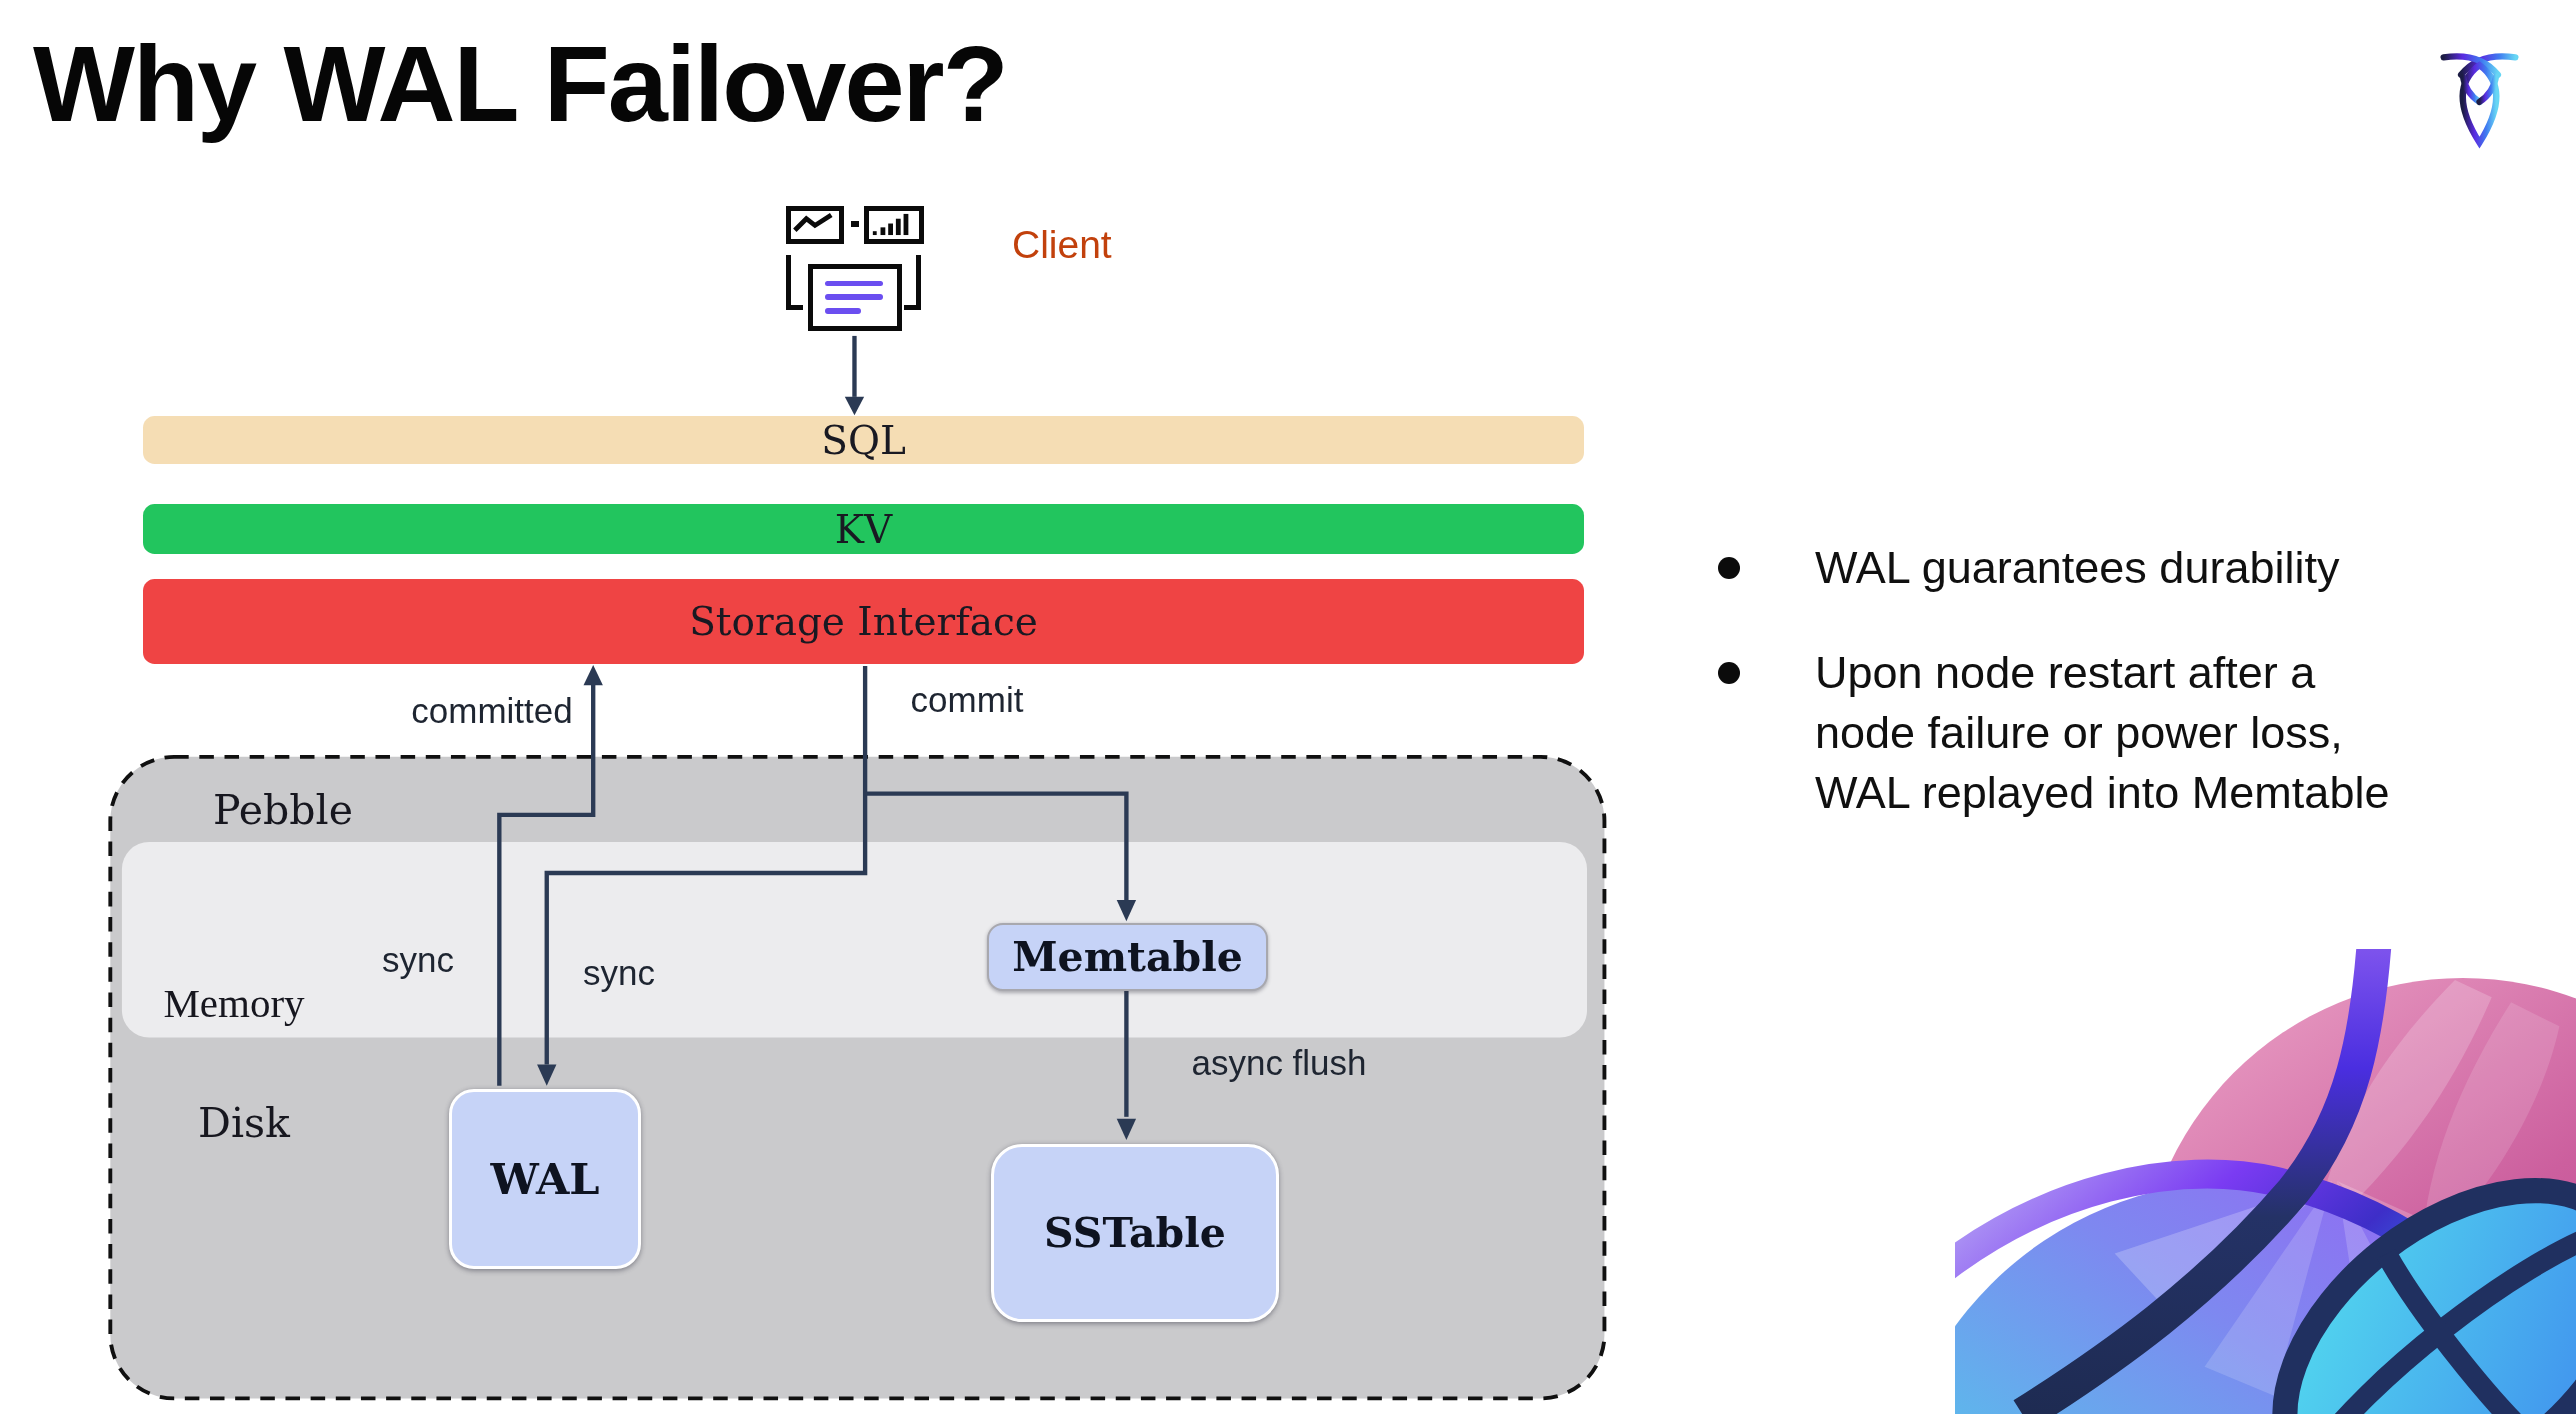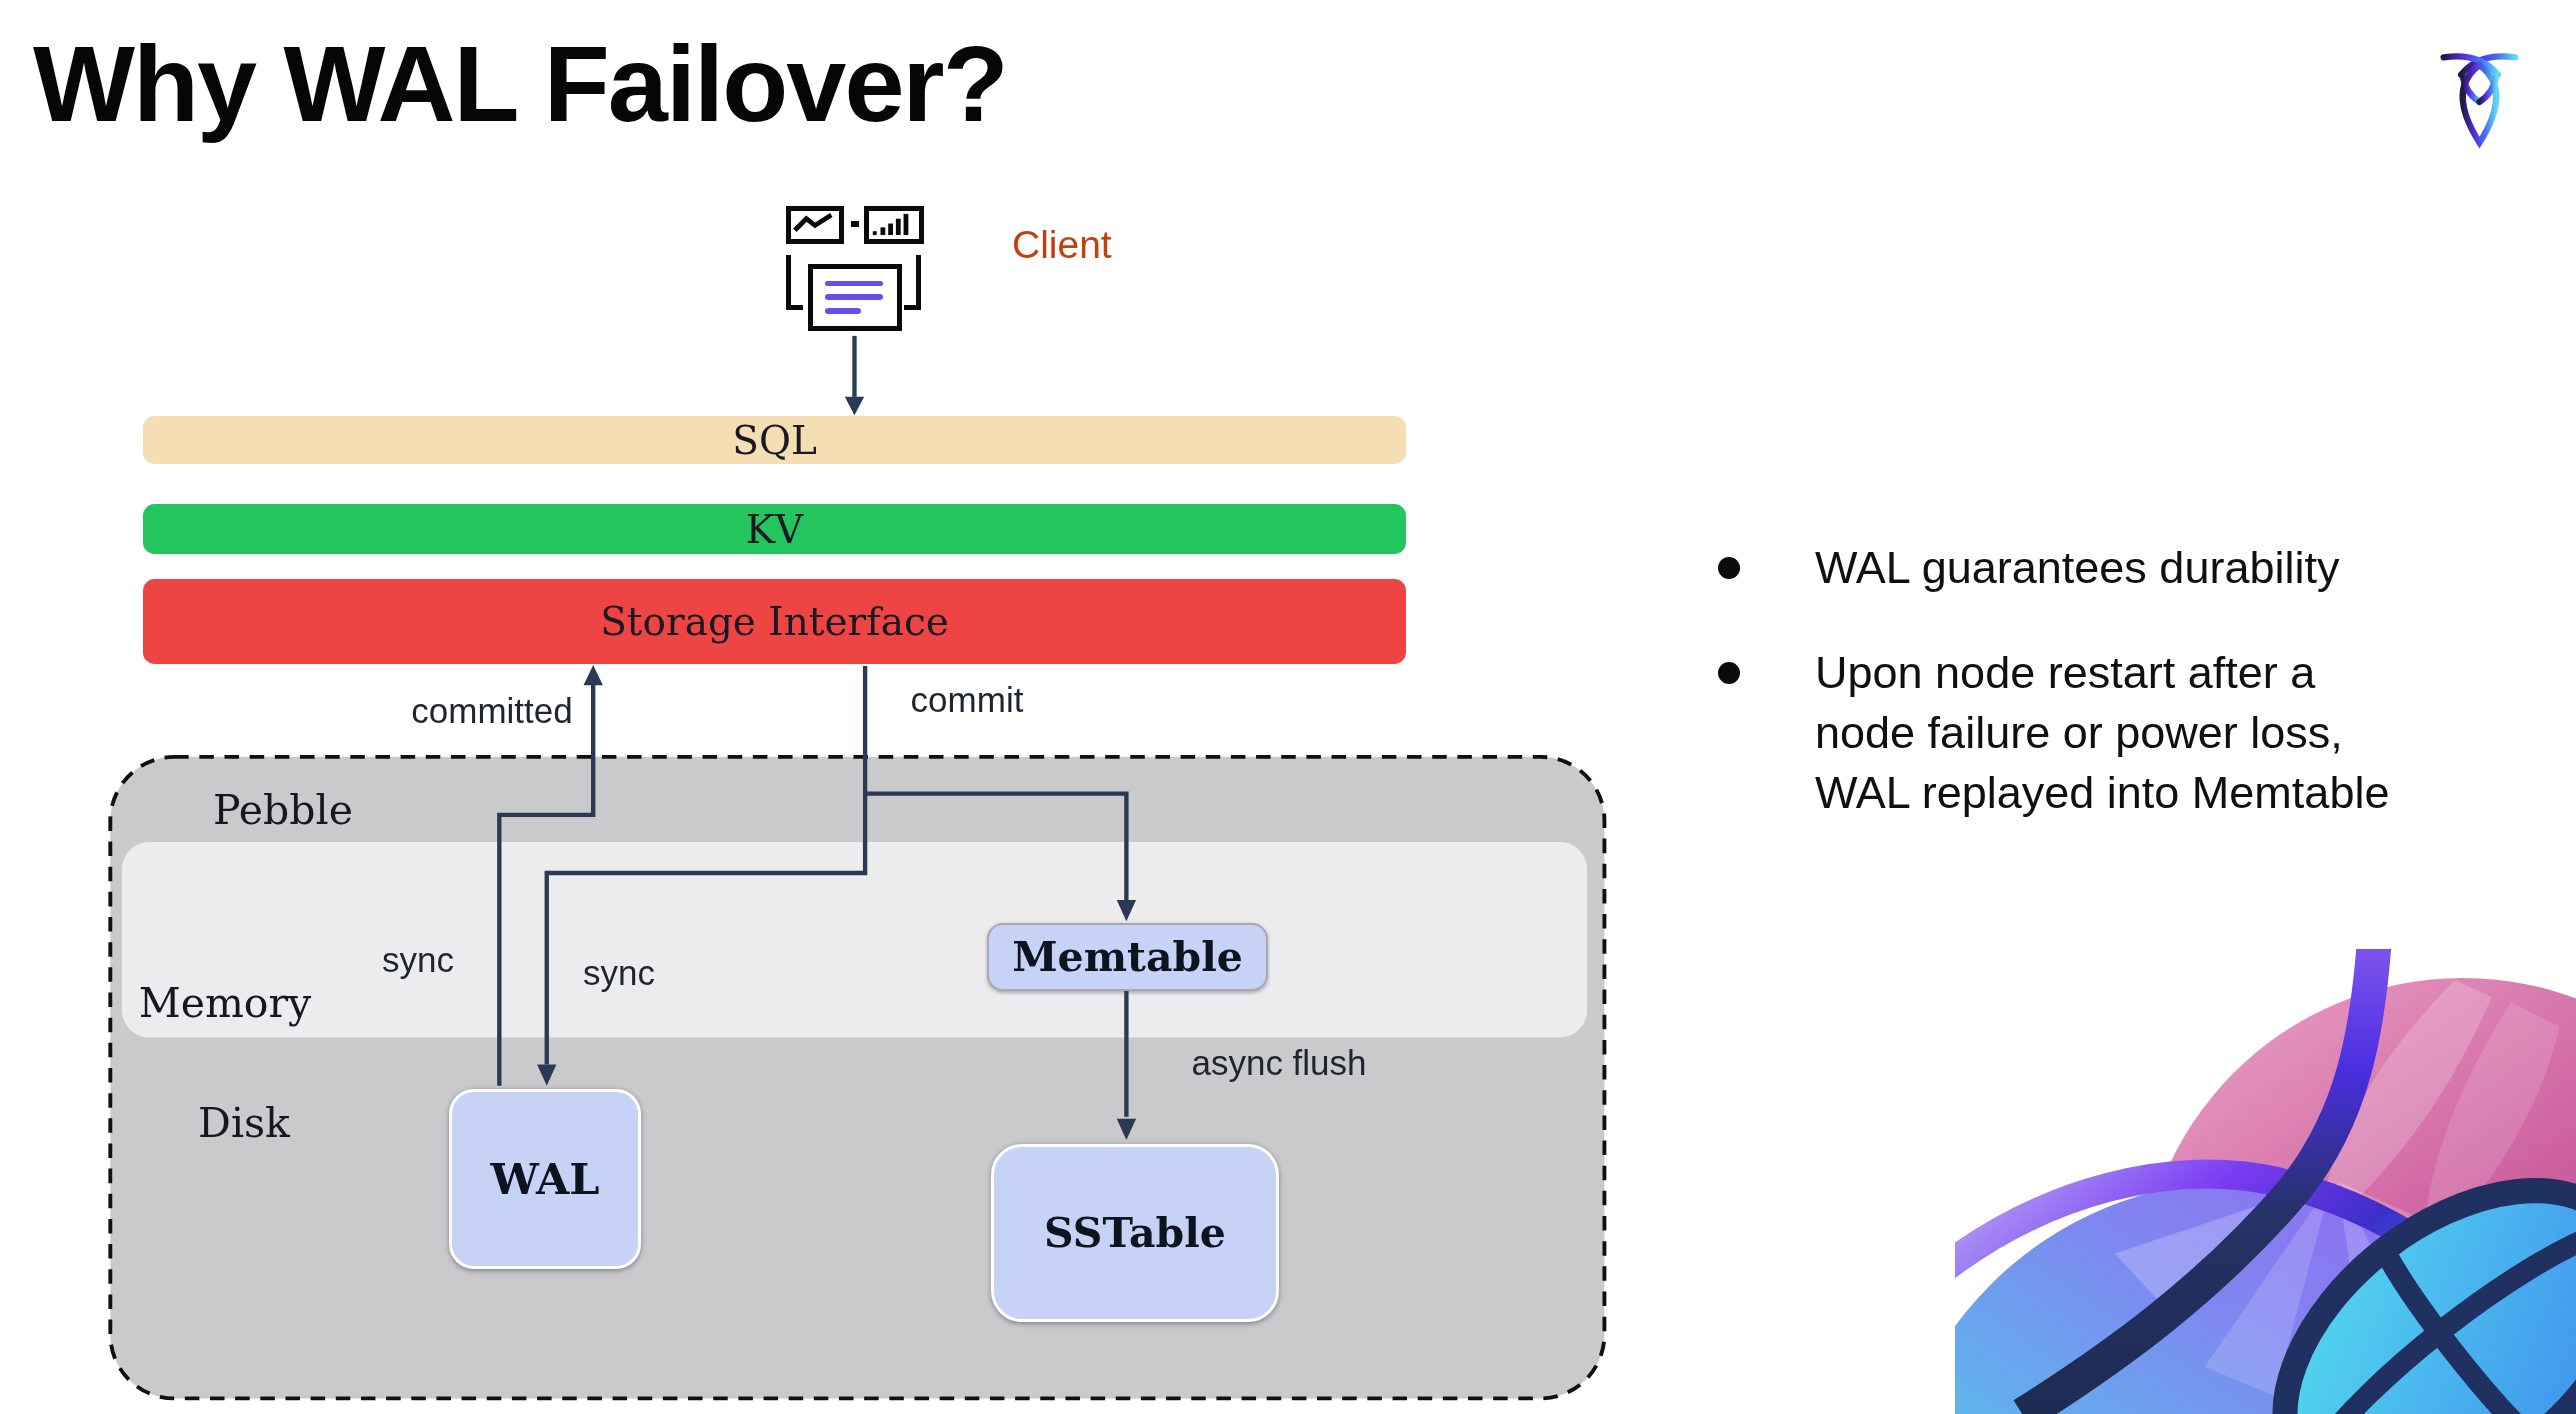--- a/index.html
+++ b/index.html
@@ -25,35 +25,35 @@
   .ci-bracket-r{position:absolute;left:135px;top:66px;width:16.5px;height:55px;
                 border-right:5.8px solid #0a0a0a;border-bottom:5.8px solid #0a0a0a;}
   .ci-doc{position:absolute;left:39px;top:75px;width:94px;height:67px;background:#fff;
           border:5.8px solid #0a0a0a;}
   .ci-line{position:absolute;left:11.6px;height:5.8px;background:#6b4ef0;border-radius:2.9px;}
   .ci-line1{top:11.6px;width:58px;}
   .ci-line2{top:25px;width:58px;}
   .ci-line3{top:39px;width:36px;}
 
   
-  .layer-bar{position:absolute;left:143px;width:1263px;border-radius:11.6px;z-index:1;
+  .layer-bar{position:absolute;left:143px;width:1441px;border-radius:11.6px;z-index:1;
              display:flex;align-items:center;justify-content:center;
              font-family:"DejaVu Serif",serif;font-size:39px;color:#191922;}
   #bar-sql{top:416px;height:48px;background:#f5ddb4;}
   #bar-kv{top:504px;height:50px;background:#22c55e;}
   #bar-storage{top:579px;height:85px;background:#ef4444;}
 
   
   .overlay{position:absolute;left:0;top:0;width:2576px;height:1415px;z-index:1;}
 
   
   .region-label{position:absolute;transform:translate(-50%,-50%);z-index:3;
                 font-family:"DejaVu Serif",serif;font-size:41px;color:#17171f;}
   #lbl-pebble{left:283px;top:810px;}
-  #lbl-memory{left:225px;top:1003px;}
+  #lbl-memory{left:234px;top:1003px;font-family:Liberation Serif, serif;}
   #lbl-disk{left:244px;top:1123px;}
 
   
   .node{position:absolute;background:#c6d3f7;display:flex;align-items:center;justify-content:center;
         font-family:"DejaVu Serif",serif;font-weight:bold;color:#0e1320;z-index:2;
         box-shadow:0 1.9px 4.8px rgba(45,45,60,.45);}
   #node-wal{left:449px;top:1089px;width:186px;height:174px;border:3.9px solid #fff;
             border-radius:25px;font-size:43px;}
   #node-memtable{left:987px;top:923px;width:277px;height:64px;border:2.9px solid #a8a8ae;
             border-radius:16px;font-size:41px;box-shadow:0 1.9px 3.9px rgba(45,45,60,.35);}

